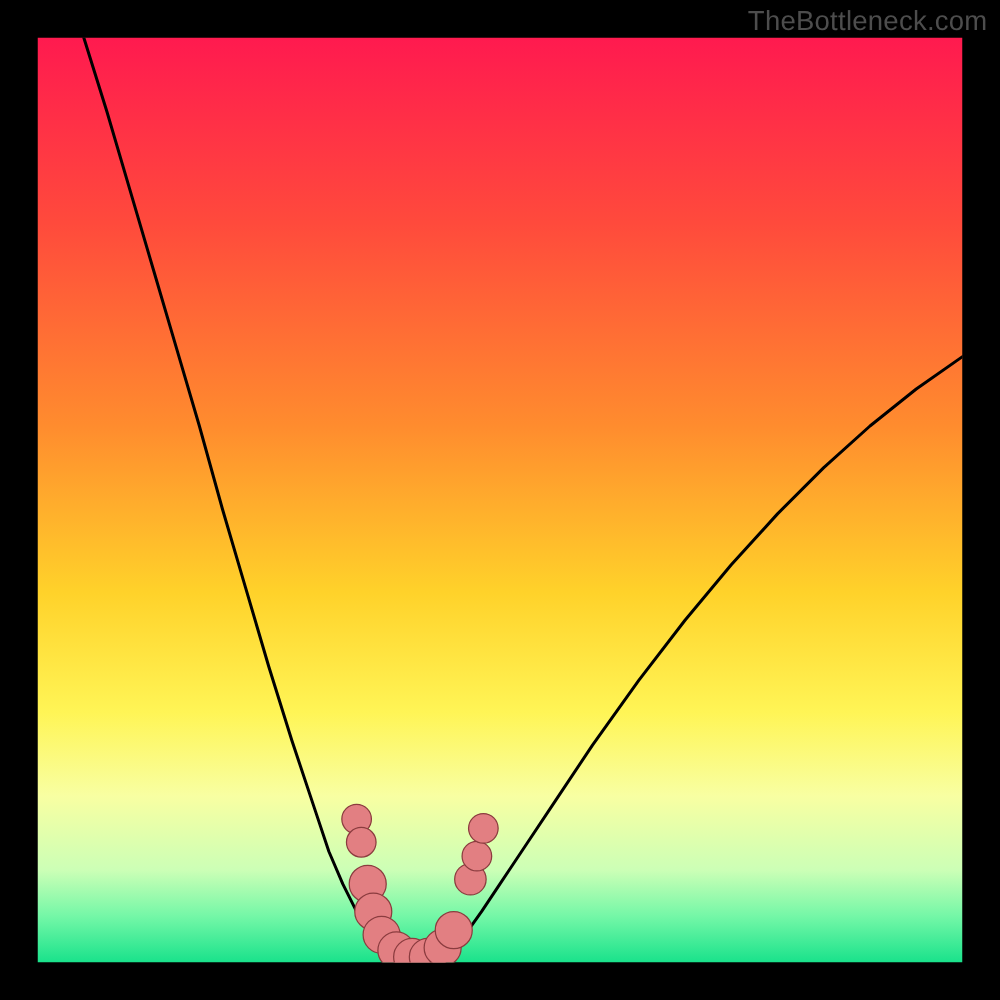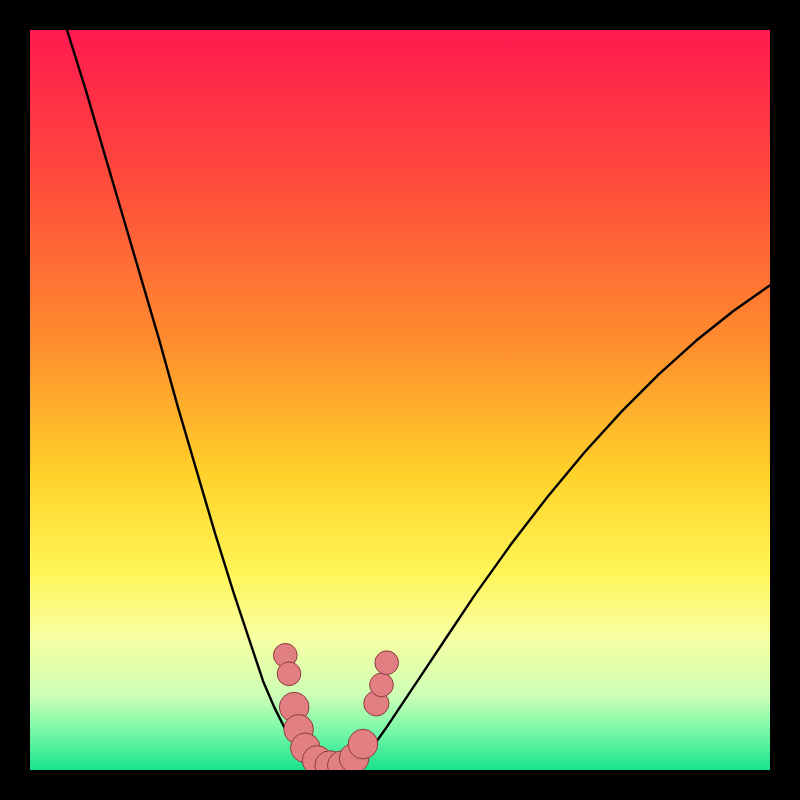--- a/index.html
+++ b/index.html
@@ -38,20 +38,21 @@
   }
   svg {
     display: block;
   }
 </style>
 </head>
 <body>
 
 <div class="frame">
 
+  <div class="watermark">TheBottleneck.com</div>
 
   <div class="plot-area">
     <svg id="chart-svg" width="740" height="740" viewBox="0 0 740 740">
       <defs>
         <linearGradient id="bg-grad" x1="0" y1="0" x2="0" y2="1">
             <stop offset="0.0%" stop-color="#ff1a4f"></stop>
             <stop offset="20.0%" stop-color="#ff4a3c"></stop>
             <stop offset="42.0%" stop-color="#ff8c2e"></stop>
             <stop offset="60.0%" stop-color="#ffd22a"></stop>
             <stop offset="73.0%" stop-color="#fff556"></stop>

